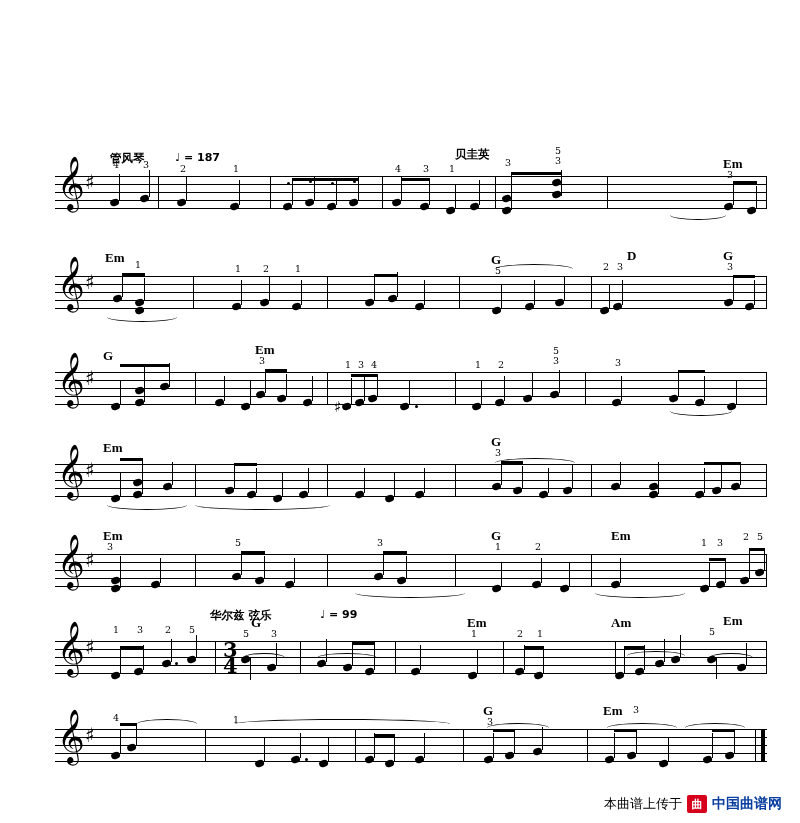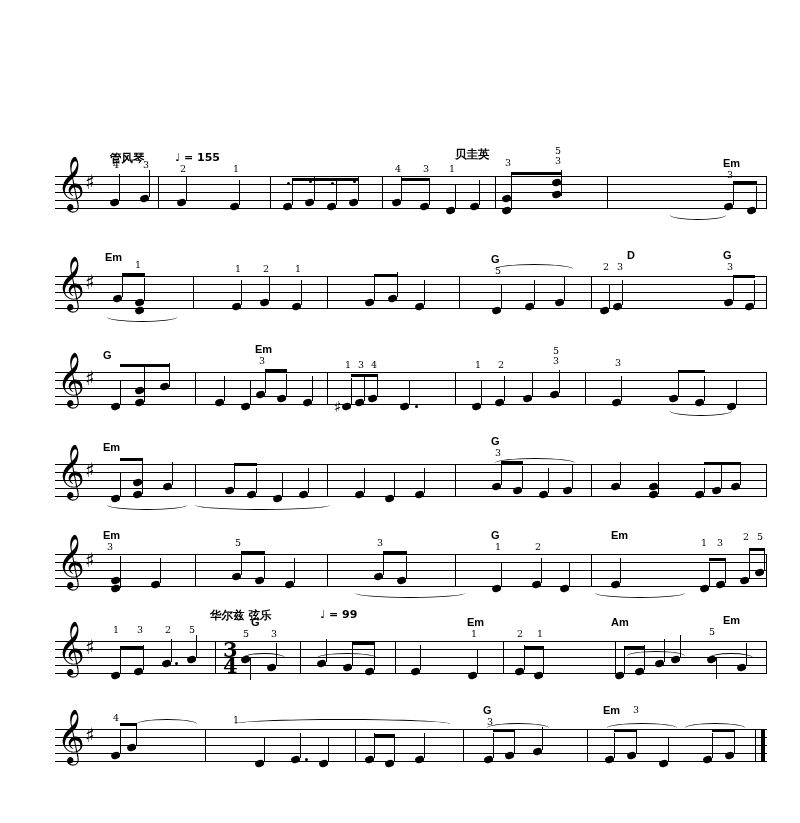--- a/index.html
+++ b/index.html
@@ -158,24 +158,24 @@
 
   
   .fing {
     position: absolute;
     font-size: 9.5px;
     line-height: 10px;
     font-family: "DejaVu Serif", serif;
   }
   .chord {
     position: absolute;
-    font-size: 11px;
+    font-size: 13px;
     line-height: 11px;
     font-weight: bold;
-    font-family: Liberation Sans, sans-serif;
+    font-family: Liberation Serif, serif;
   }
   .perf {
     position: absolute;
     font-size: 11.5px;
     line-height: 12px;
     font-weight: bold;
     font-family: "DejaVu Sans", sans-serif;
     white-space: nowrap;
   }
   .tempo {
@@ -227,21 +227,21 @@
   }
 </style>
 </head>
 <body>
 
 <div class="page">
 
 
   <div class="system" style="top:162px;">
     <div class="perf" style="left:55px; top:-10px;">管风琴</div>
-    <div class="tempo" style="left:120px; top:-10px;">♩ = 155</div>
+    <div class="tempo" style="left:120px; top:-10px;">♩ = 187</div>
     <div class="perf" style="left:400px; top:-14px;">贝圭英</div>
 
     <div class="staff">
       <div class="line"></div>
         <div class="line"></div>
         <div class="line"></div>
         <div class="line"></div>
         <div class="line"></div>
     </div>
     <div class="clef">𝄞</div>
@@ -776,14 +776,19 @@
     <div class="stem" style="left:613px; top:22px; height:25px;"></div>
     <div class="note" style="left:648px; top:41px;"></div>
     <div class="stem" style="left:657px; top:18px; height:25px;"></div>
     <div class="note" style="left:670px; top:37px;"></div>
     <div class="stem" style="left:679px; top:14px; height:25px;"></div>
     <div class="beam" style="left:657px; top:14px; width:23px;"></div>
     <div class="slur" style="left:552px; top:8px; width:70px;"></div>
     <div class="slur" style="left:630px; top:8px; width:60px;"></div>
   </div>
 
+  <div class="footer">
+    <span>本曲谱上传于</span>
+    <span class="brandmark">曲</span>
+    <span class="brandtext">中国曲谱网</span>
+  </div>
 
 </div>
 
 </body></html>

